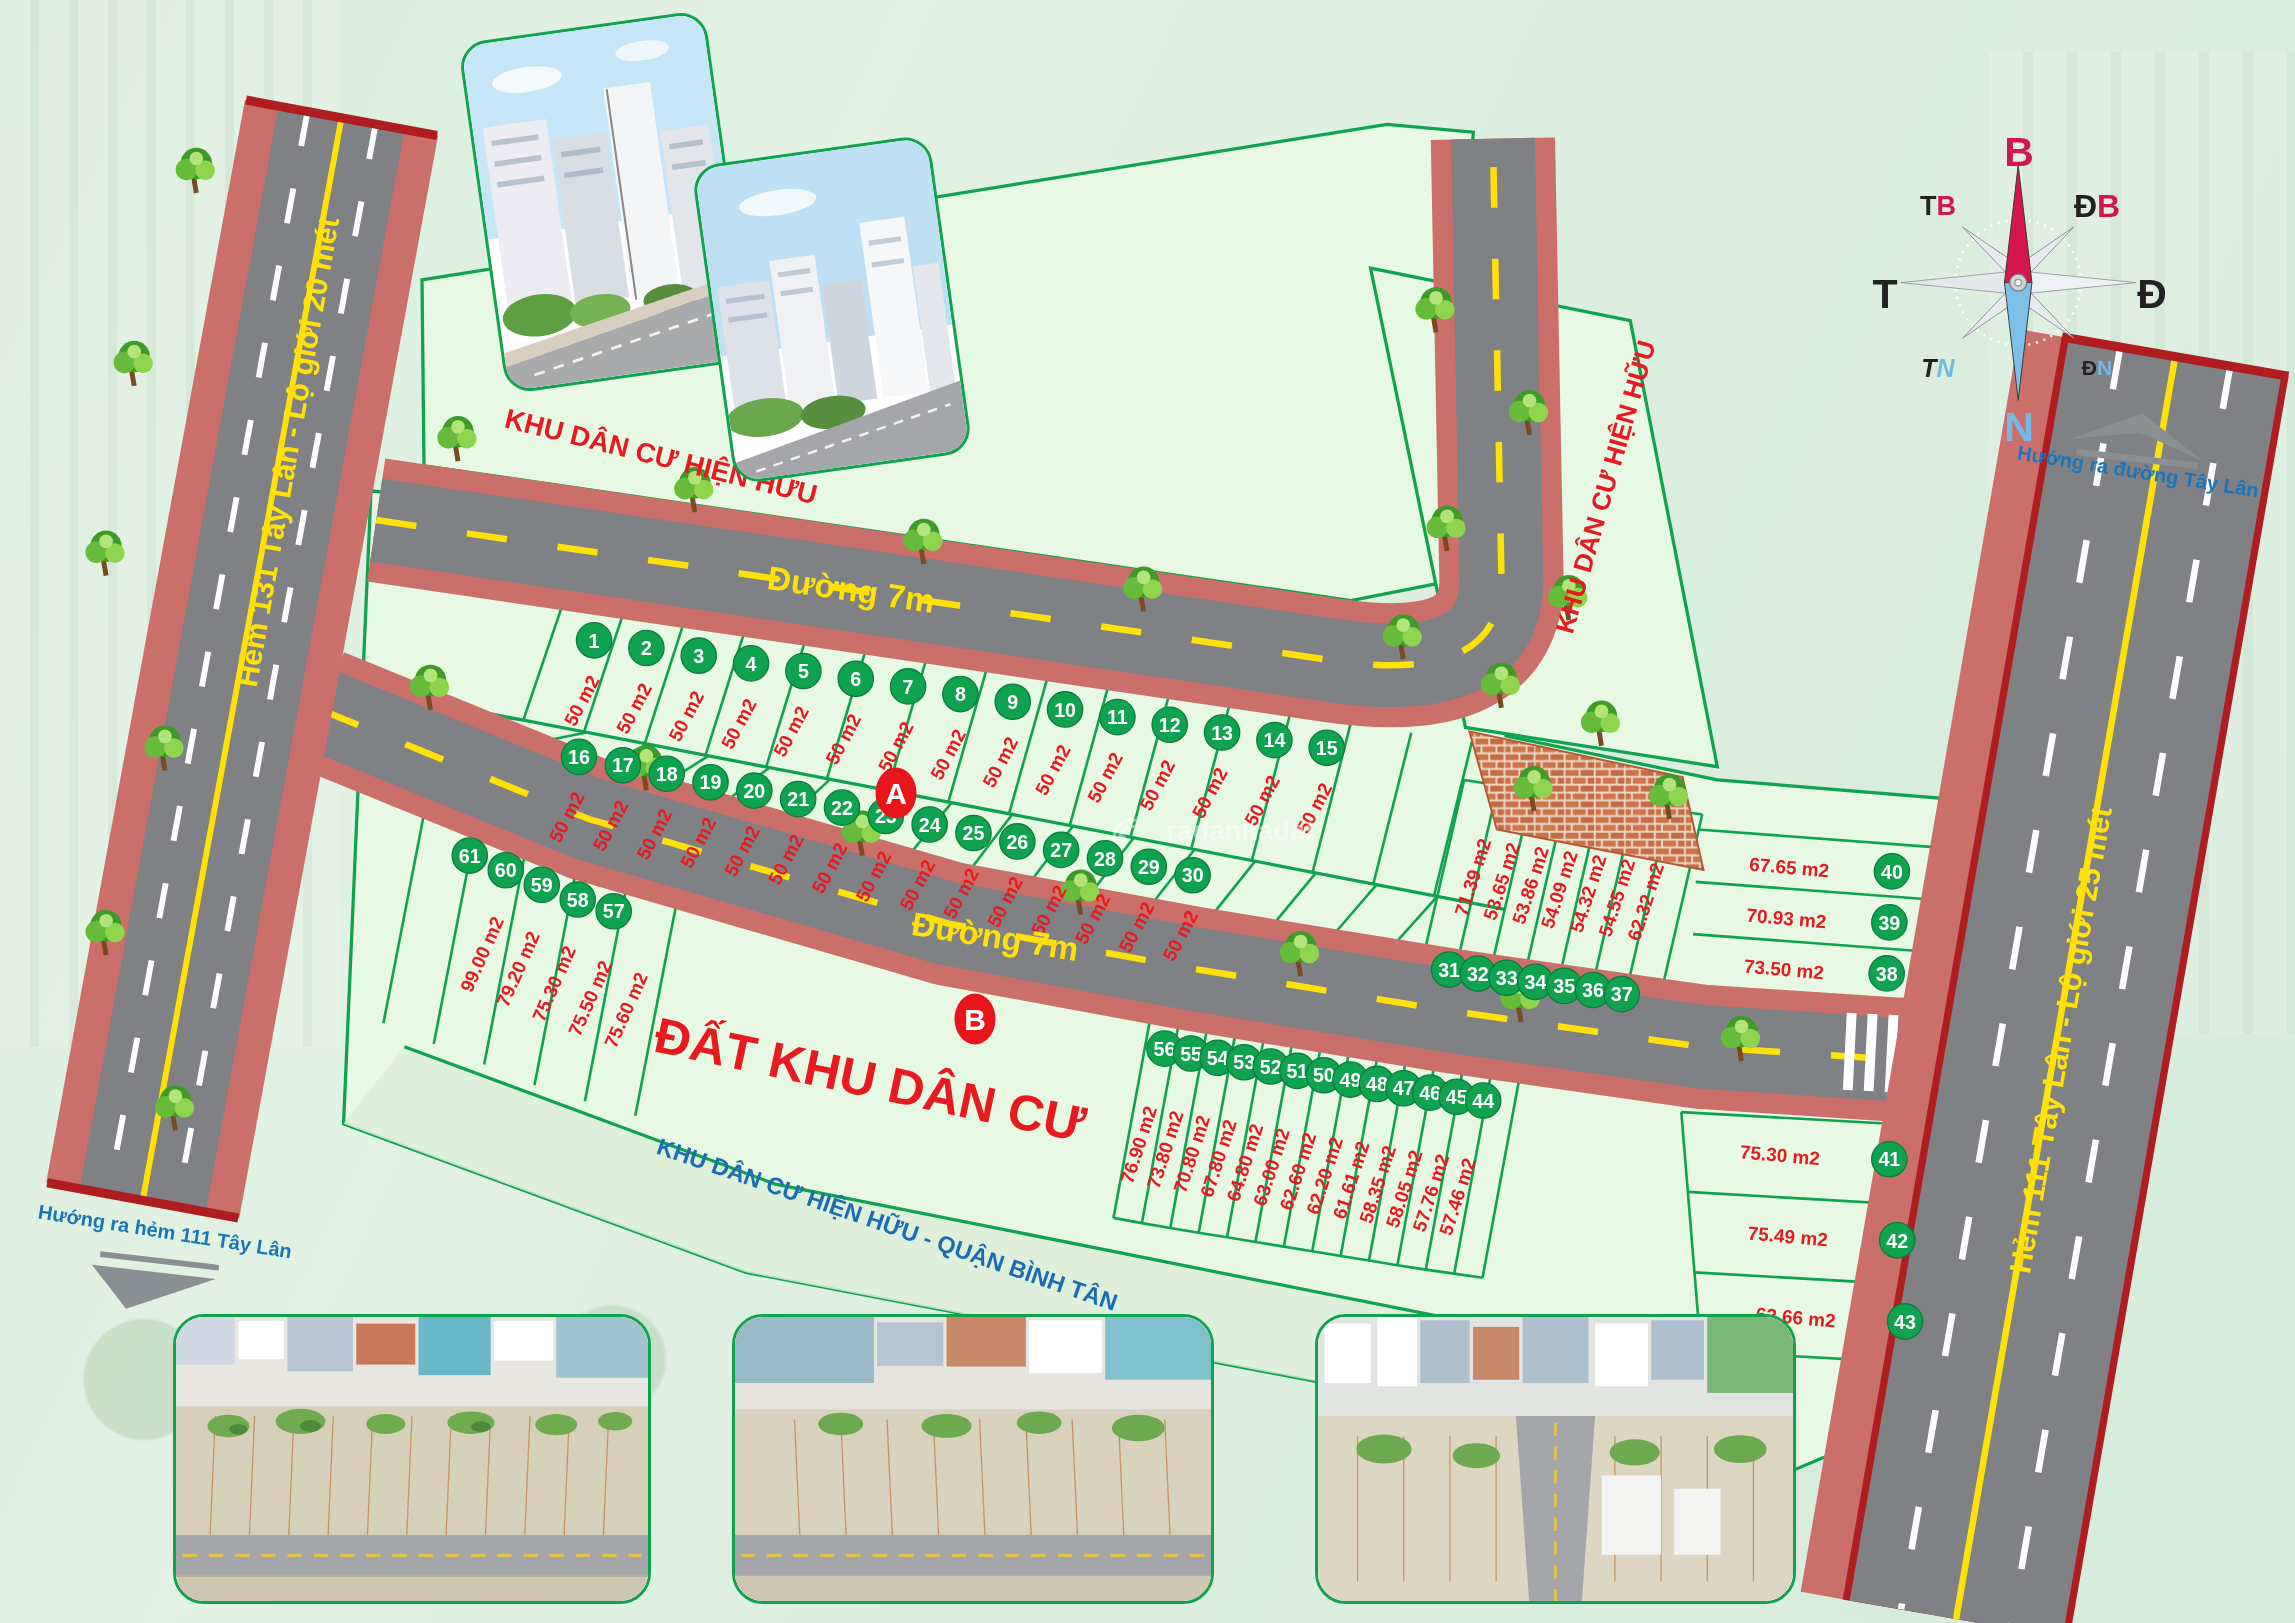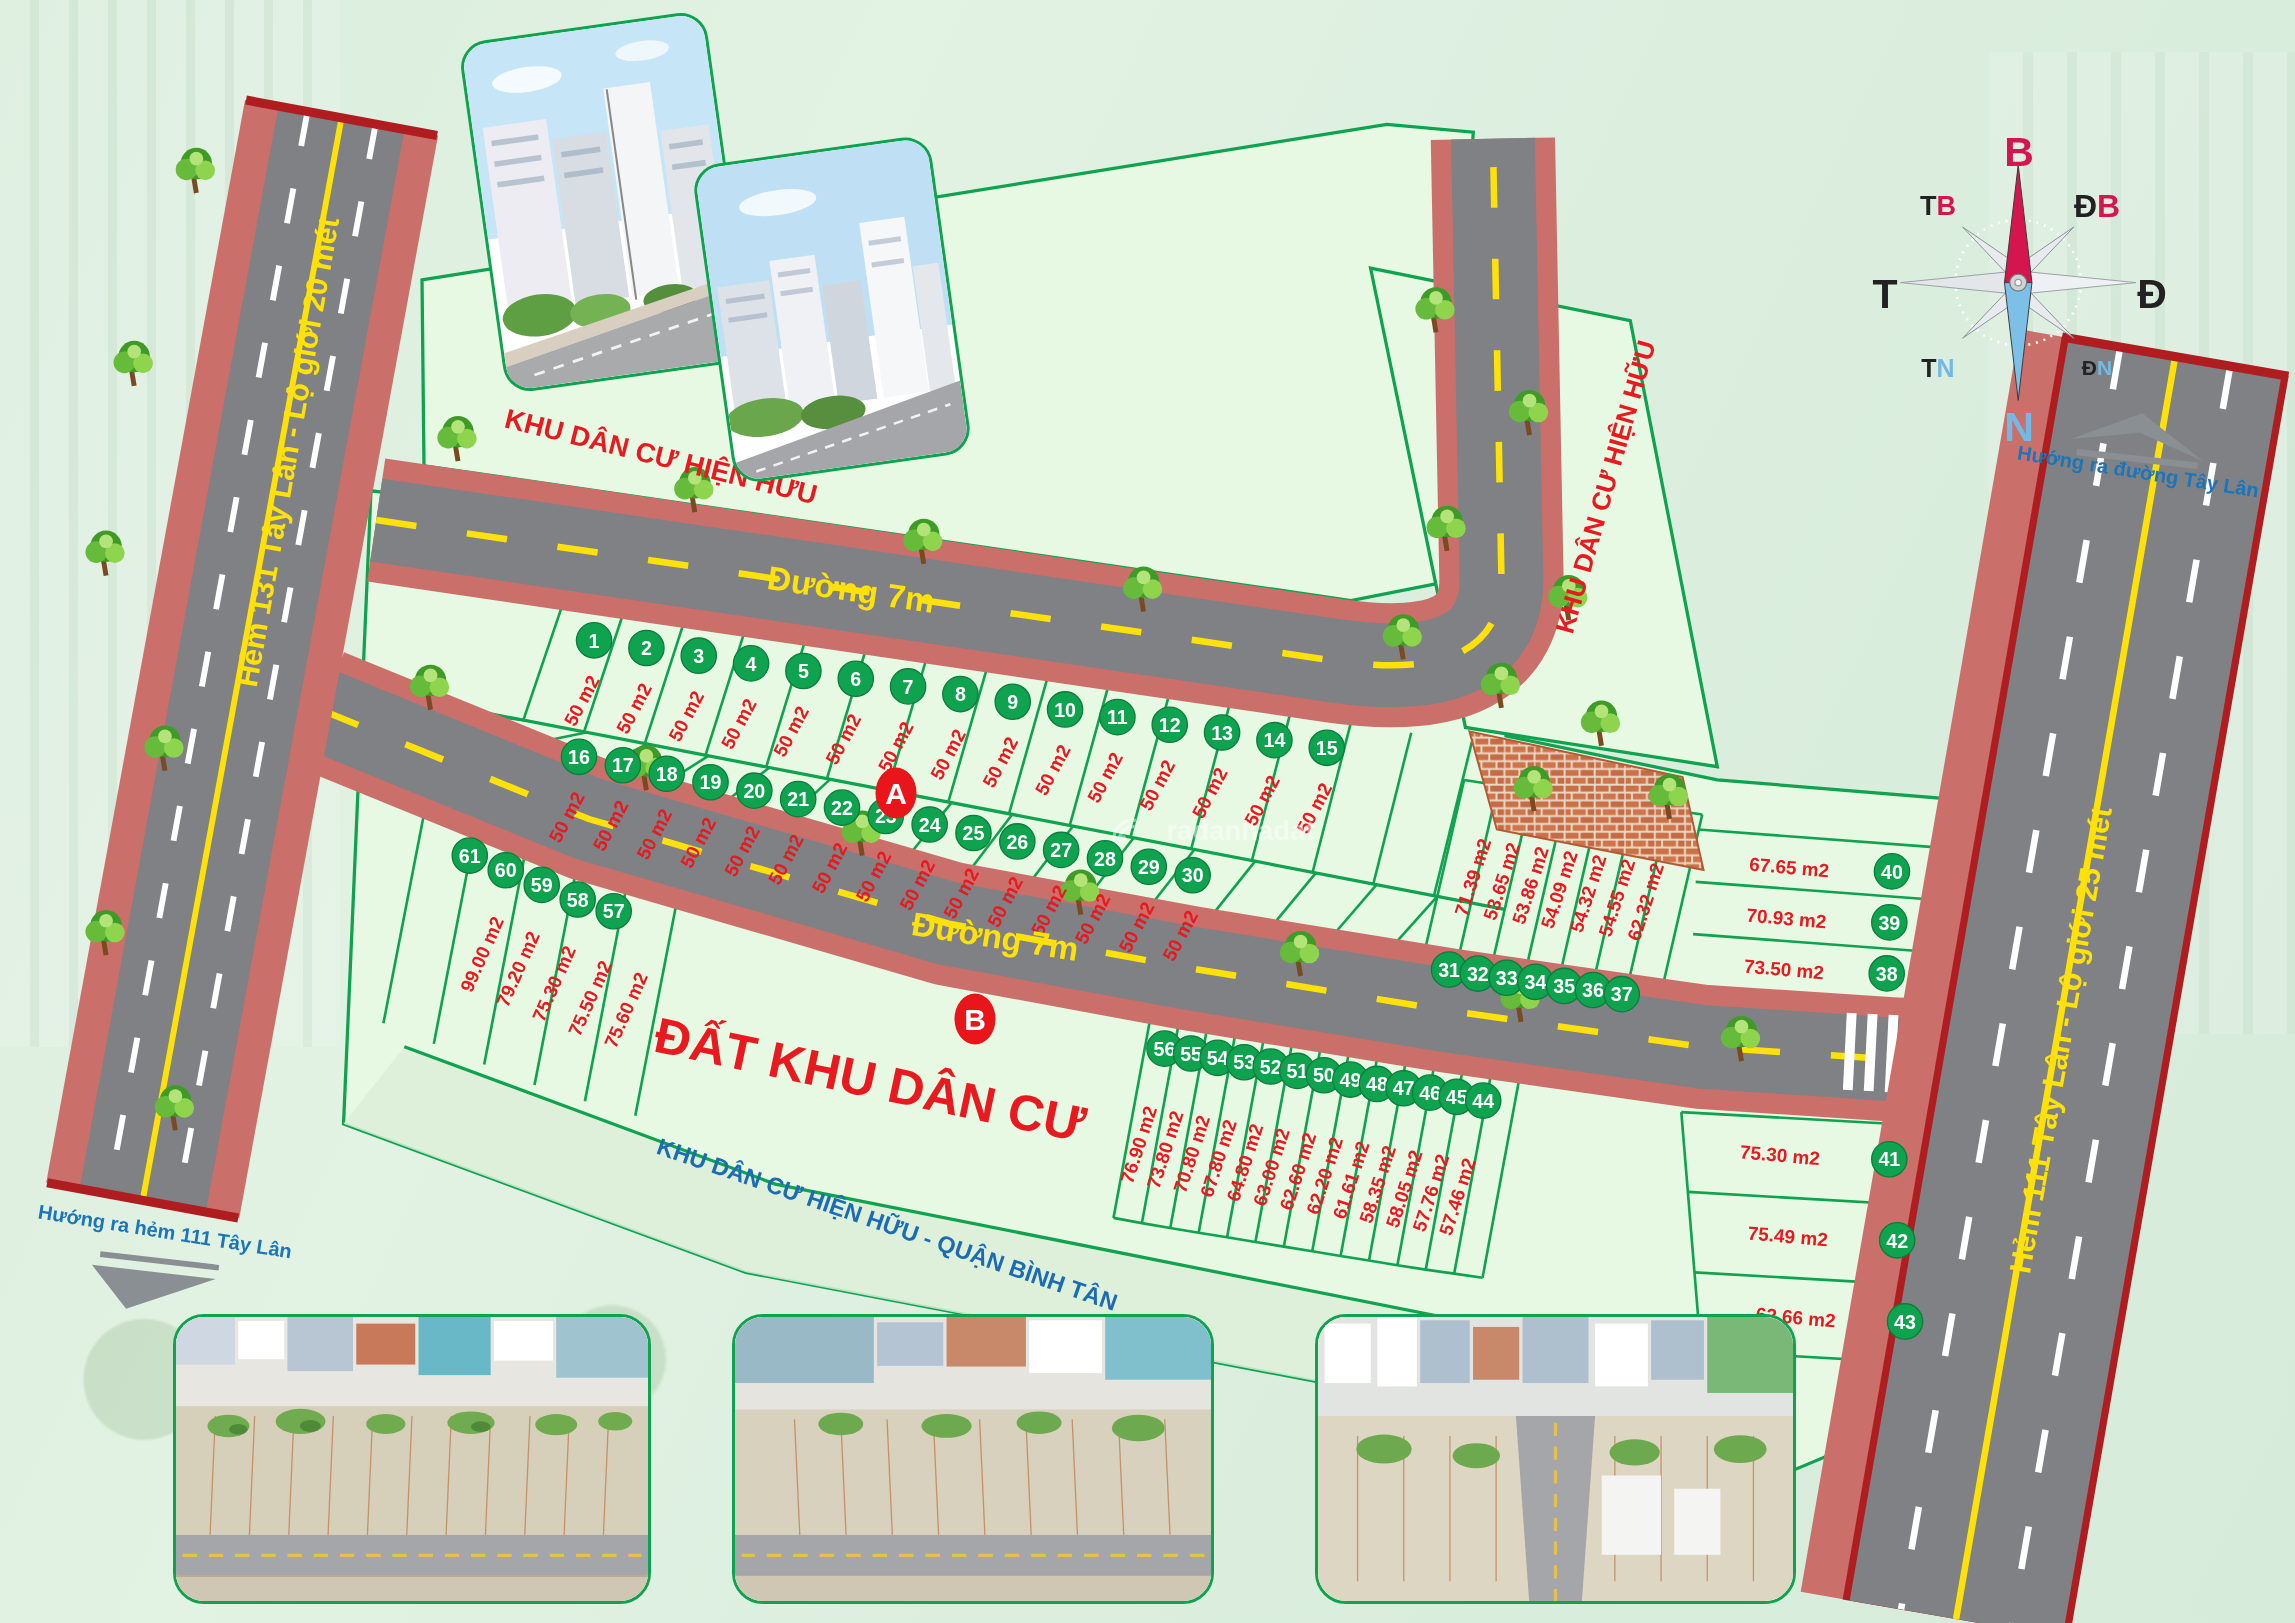--- a/index.html
+++ b/index.html
@@ -574,21 +574,21 @@
   <div class="compass-letter" style="left:2019px;top:152px;font-size:41px;color:#d5164e;">B</div>
   <div class="compass-letter" style="left:2019px;top:427px;font-size:41px;color:#74b9e6;">N</div>
   <div class="compass-letter" style="left:1885px;top:294px;font-size:41px;color:#222;">T</div>
   <div class="compass-letter" style="left:2152px;top:294px;font-size:41px;color:#222;">Đ</div>
   <div class="compass-letter" style="left:1938px;top:206px;font-size:27px;">
     <span style="color:#222;">T</span><span style="color:#d5164e;">B</span>
   </div>
   <div class="compass-letter" style="left:2097px;top:206px;font-size:32px;">
     <span style="color:#222;">Đ</span><span style="color:#d5164e;">B</span>
   </div>
-  <div class="compass-letter" style="left:1938px;top:368px;font-size:25px;">
+  <div class="compass-letter" style="left:1938px;top:368px;font-size:25px;font-style:italic;">
     <span style="color:#222;">T</span><span style="color:#74b9e6;">N</span>
   </div>
   <div class="compass-letter" style="left:2097px;top:368px;font-size:21px;">
     <span style="color:#222;">Đ</span><span style="color:#74b9e6;">N</span>
   </div>
 
   <div id="watermark" style="left:1211px;top:830px;">
     <svg width="35" height="35" viewBox="0 0 54 54">
       <path d="M10,44 A30,30 0 0,1 44,12" fill="none" stroke="#fff" stroke-width="5"></path>
       <path d="M18,44 A22,22 0 0,1 42,22" fill="none" stroke="#fff" stroke-width="5"></path>

